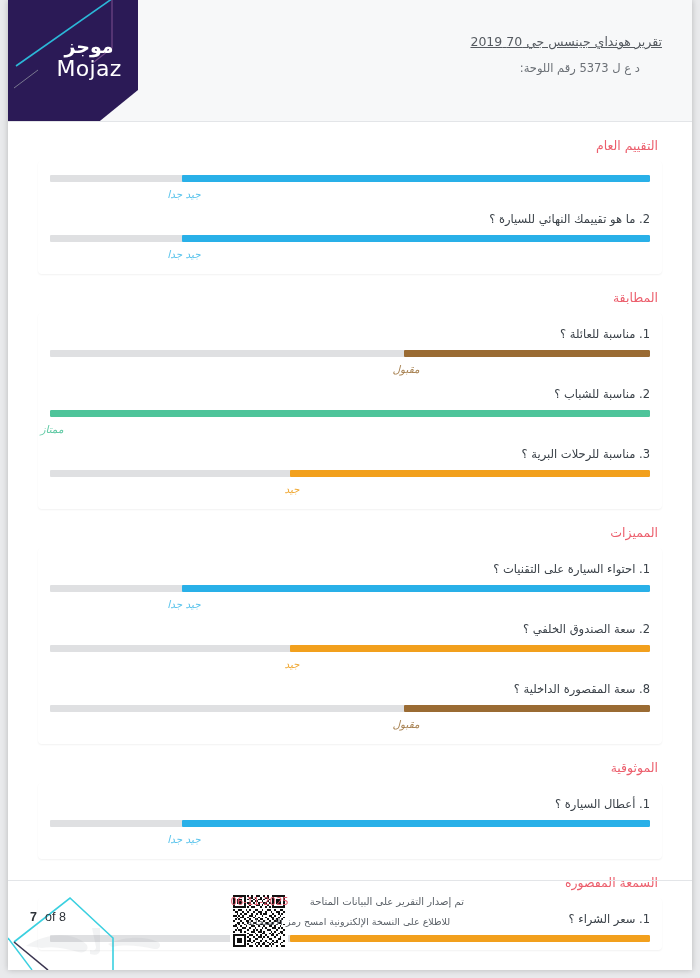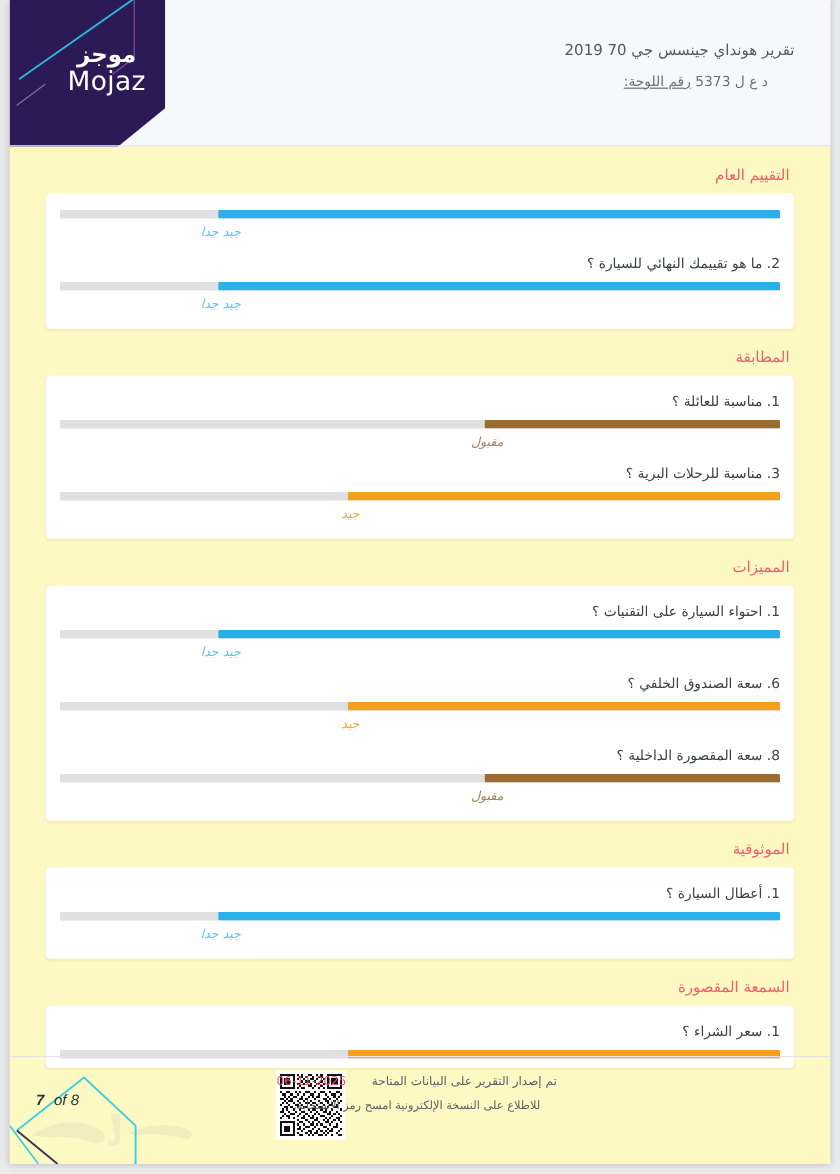--- a/index.html
+++ b/index.html
@@ -15,21 +15,21 @@
     background: #e9eaec;
     position: relative;
   }
 
   .page {
     position: absolute;
     left: 8px;
     top: 0;
     width: 684px;
     height: 970px;
-    background: #fef9c3;
+    background: #ffffff;
     box-shadow: 0 0 6px rgba(0,0,0,0.22);
     overflow: hidden;
   }
 
   
   .header {
     position: relative;
     height: 122px;
     background: #f7f8f9;
   }
@@ -76,27 +76,28 @@
     position: absolute;
     right: 30px;
     top: 34px;
     text-align: right;
   }
   .report-title {
     font-size: 12.5px;
     color: #555a60;
     white-space: nowrap;
     margin-bottom: 12px;
+    text-decoration: underline;
   }
   .plate-row {
     font-size: 11.5px;
     color: #6b7076;
     white-space: nowrap;
   }
-  .plate-label { color: #6b7076; text-decoration: underline; }
+  .plate-label { color: #6b7076; }
   .plate-value { color: #6b7076; margin-right: 22px; }
 
   .header-rule {
     position: absolute;
     left: 0; right: 0; bottom: 0;
     height: 1px;
     background: #e3e5e8;
   }
 
   
@@ -215,21 +216,20 @@
 
   .pager {
     position: absolute;
     left: 22px;
     top: 30px;
     font-size: 12.5px;
     color: #2d3238;
     direction: ltr;
     font-family: "Liberation Sans", sans-serif;
     z-index: 3;
-    font-style: italic;
   }
   .pager .pg-num { font-weight: bold; margin-right: 8px; }
 
   .watermark {
     position: absolute;
     left: 8px;
     top: 40px;
     width: 160px;
     height: 42px;
     opacity: 0.10;
@@ -293,20 +293,29 @@
         <div class="qrow">
           <div class="question">1. مناسبة للعائلة ؟</div>
           <div class="bar-track">
             <div class="bar-fill" style="width: 41%; background: rgb(154, 107, 51);"></div>
           </div>
           <div class="bar-label">
             <span style="color: rgb(169, 132, 85); right: calc(41% - 2px);">مقبول</span>
           </div>
         </div>
         <div class="qrow">
+          <div class="question">2. مناسبة للشباب ؟</div>
+          <div class="bar-track">
+            <div class="bar-fill" style="width: 100%; background: rgb(78, 196, 154);"></div>
+          </div>
+          <div class="bar-label">
+            <span style="color: rgb(95, 201, 164); right: calc(100% - 2px);">ممتاز</span>
+          </div>
+        </div>
+        <div class="qrow">
           <div class="question">3. مناسبة للرحلات البرية ؟</div>
           <div class="bar-track">
             <div class="bar-fill" style="width: 60%; background: rgb(242, 160, 29);"></div>
           </div>
           <div class="bar-label">
             <span style="color: rgb(240, 169, 53); right: calc(60% - 2px);">جيد</span>
           </div>
         </div>
       </div>
       <div class="section-title">المميزات</div>
@@ -314,21 +323,21 @@
         <div class="qrow">
           <div class="question">1. احتواء السيارة على التقنيات ؟</div>
           <div class="bar-track">
             <div class="bar-fill" style="width: 78%; background: rgb(41, 176, 232);"></div>
           </div>
           <div class="bar-label">
             <span style="color: rgb(91, 196, 236); right: calc(78% - 2px);">جيد جدا</span>
           </div>
         </div>
         <div class="qrow">
-          <div class="question">6. سعة الصندوق الخلفي ؟</div>
+          <div class="question">2. سعة الصندوق الخلفي ؟</div>
           <div class="bar-track">
             <div class="bar-fill" style="width: 60%; background: rgb(242, 160, 29);"></div>
           </div>
           <div class="bar-label">
             <span style="color: rgb(240, 169, 53); right: calc(60% - 2px);">جيد</span>
           </div>
         </div>
         <div class="qrow">
           <div class="question">8. سعة المقصورة الداخلية ؟</div>
           <div class="bar-track">

